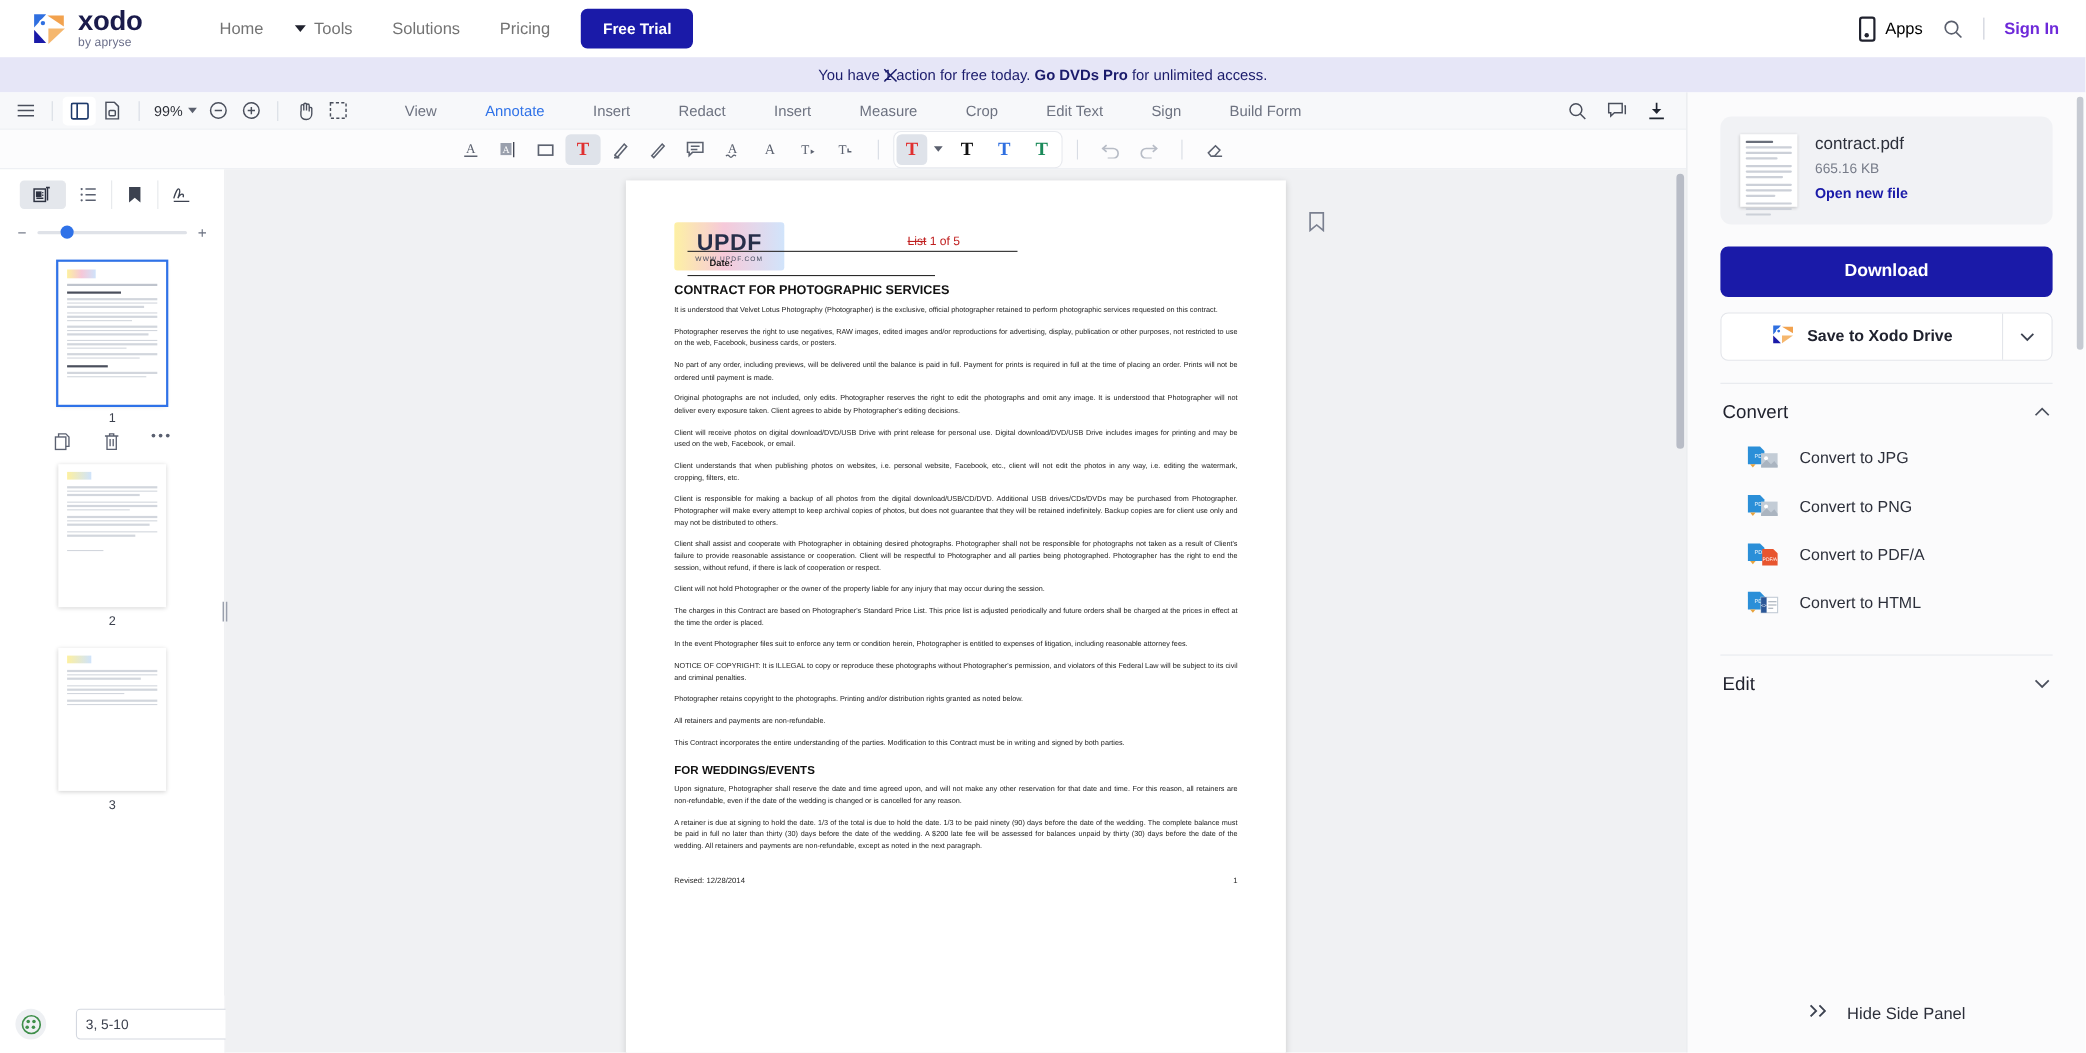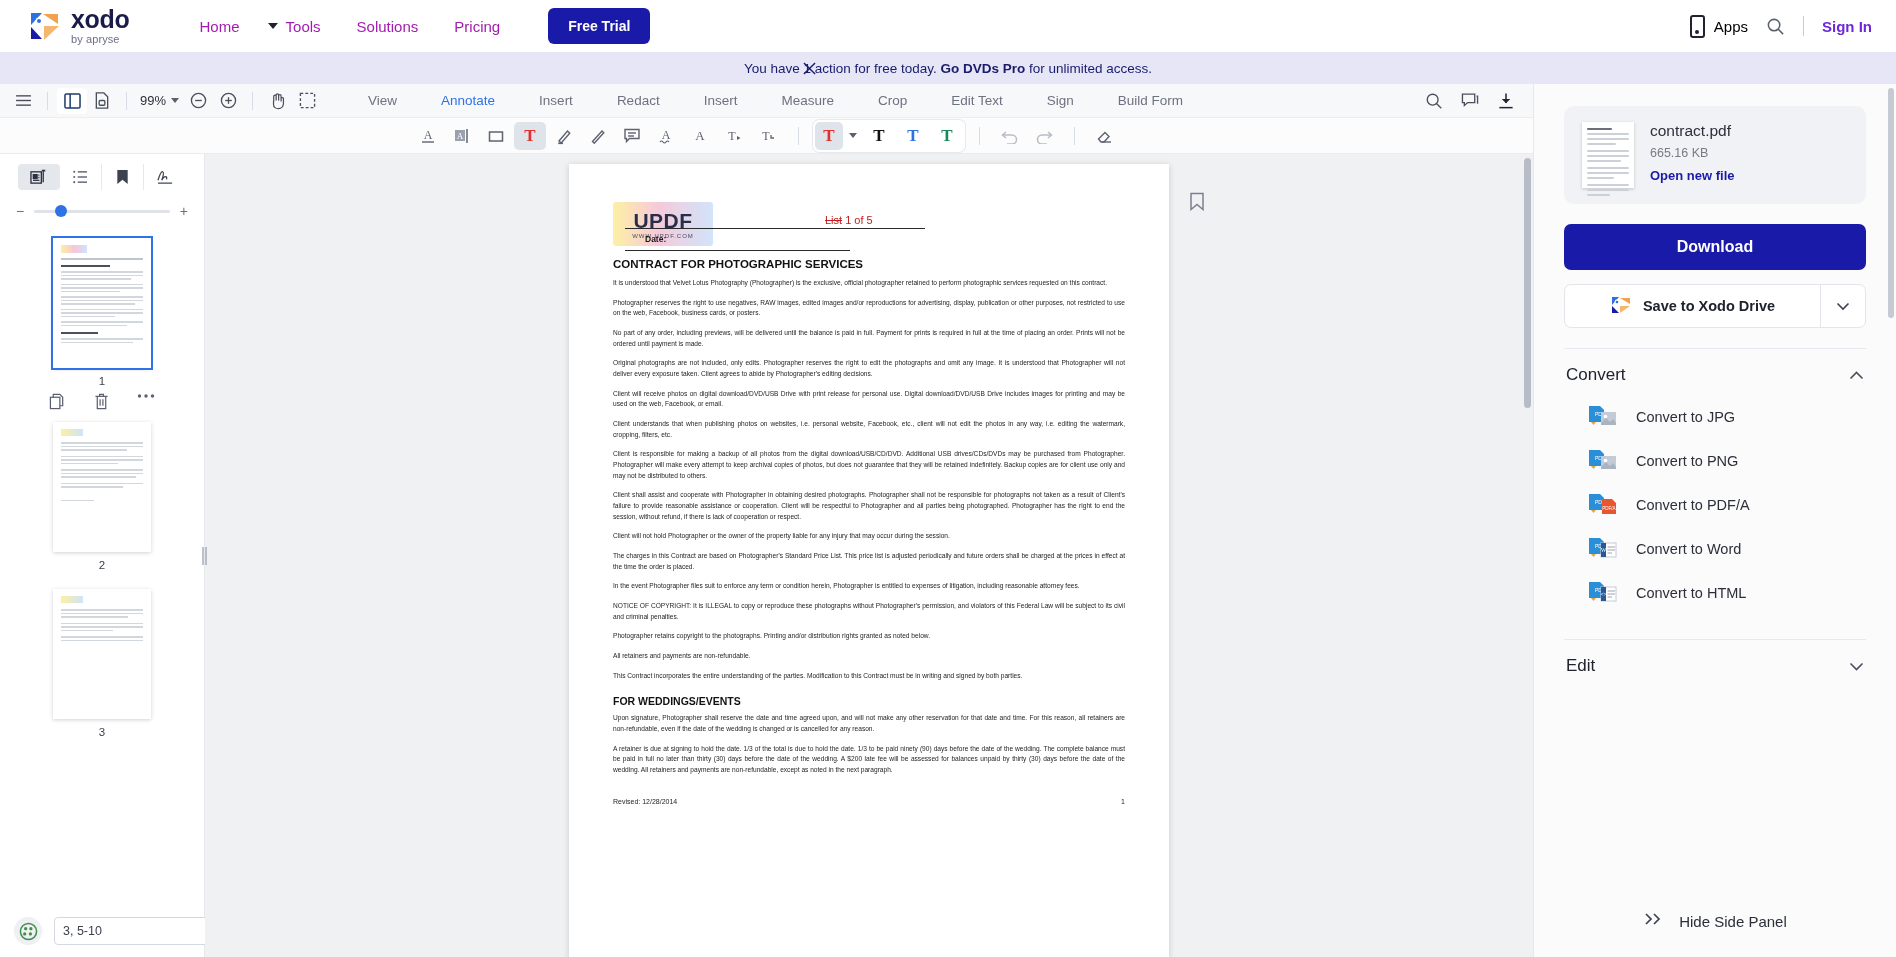--- a/index.html
+++ b/index.html
@@ -19,32 +19,32 @@
     position: relative;
   }
   .logo-wrap { display: flex; align-items: center; gap: 9px; margin-right: 52px; }
   .logo-mark { width: 34px; height: 32px; position: relative; }
   .logo-text { display: flex; flex-direction: column; line-height: 1; }
   .logo-name { font-size: 25px; font-weight: 700; color: #1a1b4b; letter-spacing: -0.3px; }
   .logo-sub { font-size: 11px; color: #6b6f8a; margin-top: 2px; letter-spacing: 0.1px; }
 
   .nav-links { display: flex; align-items: center; gap: 0; }
   .nav-item {
-    font-size: 15px; color: #a21caf; padding: 6px 18px;
+    font-size: 15px; color: #737373; padding: 6px 18px;
     cursor: pointer; white-space: nowrap;
   }
   .nav-item.with-caret { display: flex; align-items: center; gap: 8px; padding-left: 10px;}
   .caret-down {
     width: 0; height: 0; border-left: 5px solid transparent;
     border-right: 5px solid transparent; border-top: 6px solid #20222e;
   }
   .free-trial-btn {
     background: #1a1aa8; color: #fff; font-size: 14px; font-weight: 700;
     border: none; border-radius: 6px; padding: 10px 20px; cursor: pointer;
-    margin-left: 30px;
+    margin-left: 10px;
   }
   .nav-right {
     margin-left: auto; display: flex; align-items: center; gap: 18px;
   }
   .apps-item { display: flex; align-items: center; gap: 9px; cursor: pointer; }
   .phone-icon {
     width: 15px; height: 23px; border: 2px solid #20222e; border-radius: 3px;
     position: relative;
   }
   .phone-icon::after {
@@ -157,21 +157,21 @@
     width: 98px; height: 130px; background: #fff; position: relative;
     box-shadow: 0 1px 4px rgba(0,0,0,.18);
   }
   .thumb-card.sel { outline: 2px solid #2f72e8; }
   .thumb-label { font-size: 11.5px; color: #3c414e; margin-top: 7px; }
   .thumb-actions { display: flex; gap: 28px; justify-content: center; margin: 6px 0 12px; color:#5a6070; }
   .thumb-act { cursor: pointer; display:flex; }
 
   .page-input-row {
     position: absolute; bottom: 0; left: 0; right: 0; height: 52px;
-    display: flex; align-items: center; gap: 12px; padding: 0 14px;
+    display: flex; align-items: center; gap: 27px; padding: 0 14px;
     background: #ffffff;
   }
   .palette-btn {
     width: 28px; height: 28px; border-radius: 50%; background: #eef0f3;
     display: flex; align-items: center; justify-content: center; cursor: pointer;
     flex-shrink: 0;
   }
   .page-field {
     flex: 1; height: 28px; border: 1px solid #d4d8e0; border-radius: 4px;
     font-size: 12.5px; color: #3c414e; padding: 0 8px; background: #fff;
@@ -893,36 +893,20 @@
           <path d="M1 3 h11 l4 4 v12 h-15z" fill="#2b8fd8"></path>
             <text x="7" y="13" font-size="5" fill="#fff" font-family="Liberation Sans, sans-serif">PDF</text>
           <path d="M14 8 h10 l4 4 v11 h-14z" fill="#e8552f"></path>
             <text x="21" y="19" font-size="4.5" fill="#fff" text-anchor="middle" font-family="Liberation Sans, sans-serif">PDF/A</text>
           <path d="M3 19 l2.5 3 l2.5 -3z" fill="#e8a33d"></path>
         </svg>
       </span>
       <span class="conv-label">Convert to PDF/A</span>
     </div>
 
-    <div class="conv-item">
-      <span class="conv-ico">
-        <svg width="30" height="28" viewBox="0 0 30 28">
-          <path d="M1 3 h11 l4 4 v12 h-15z" fill="#2b8fd8"></path>
-            <text x="7" y="13" font-size="5" fill="#fff" font-family="Liberation Sans, sans-serif">PDF</text>
-          <rect x="13" y="8" width="15" height="14" fill="#fff" stroke="#c3ccd6"></rect>
-            <rect x="13" y="8" width="5" height="14" fill="#2b5797"></rect>
-            <text x="15.5" y="17" font-size="6" fill="#fff" text-anchor="middle" font-family="Liberation Serif, serif">W</text>
-          <line x1="19.5" y1="12" x2="27" y2="12" stroke="#9aa4b0"></line>
-            <line x1="19.5" y1="15" x2="27" y2="15" stroke="#9aa4b0"></line>
-            <line x1="19.5" y1="18" x2="24" y2="18" stroke="#9aa4b0"></line>
-          <path d="M3 19 l2.5 3 l2.5 -3z" fill="#e8a33d"></path>
-        </svg>
-      </span>
-      <span class="conv-label">Convert to Word</span>
-    </div>
 
     <div class="conv-item">
       <span class="conv-ico">
         <svg width="30" height="28" viewBox="0 0 30 28">
           <path d="M1 3 h11 l4 4 v12 h-15z" fill="#2b8fd8"></path>
             <text x="7" y="13" font-size="5" fill="#fff" font-family="Liberation Sans, sans-serif">PDF</text>
           <rect x="13" y="8" width="15" height="14" fill="#fff" stroke="#c3ccd6"></rect>
             <rect x="13" y="8" width="5" height="14" fill="#2b5797"></rect>
           <text x="15.5" y="17" font-size="4.5" fill="#fff" text-anchor="middle" font-family="Liberation Sans, sans-serif">&lt;&gt;</text>
           <line x1="19.5" y1="12" x2="27" y2="12" stroke="#9aa4b0"></line>

